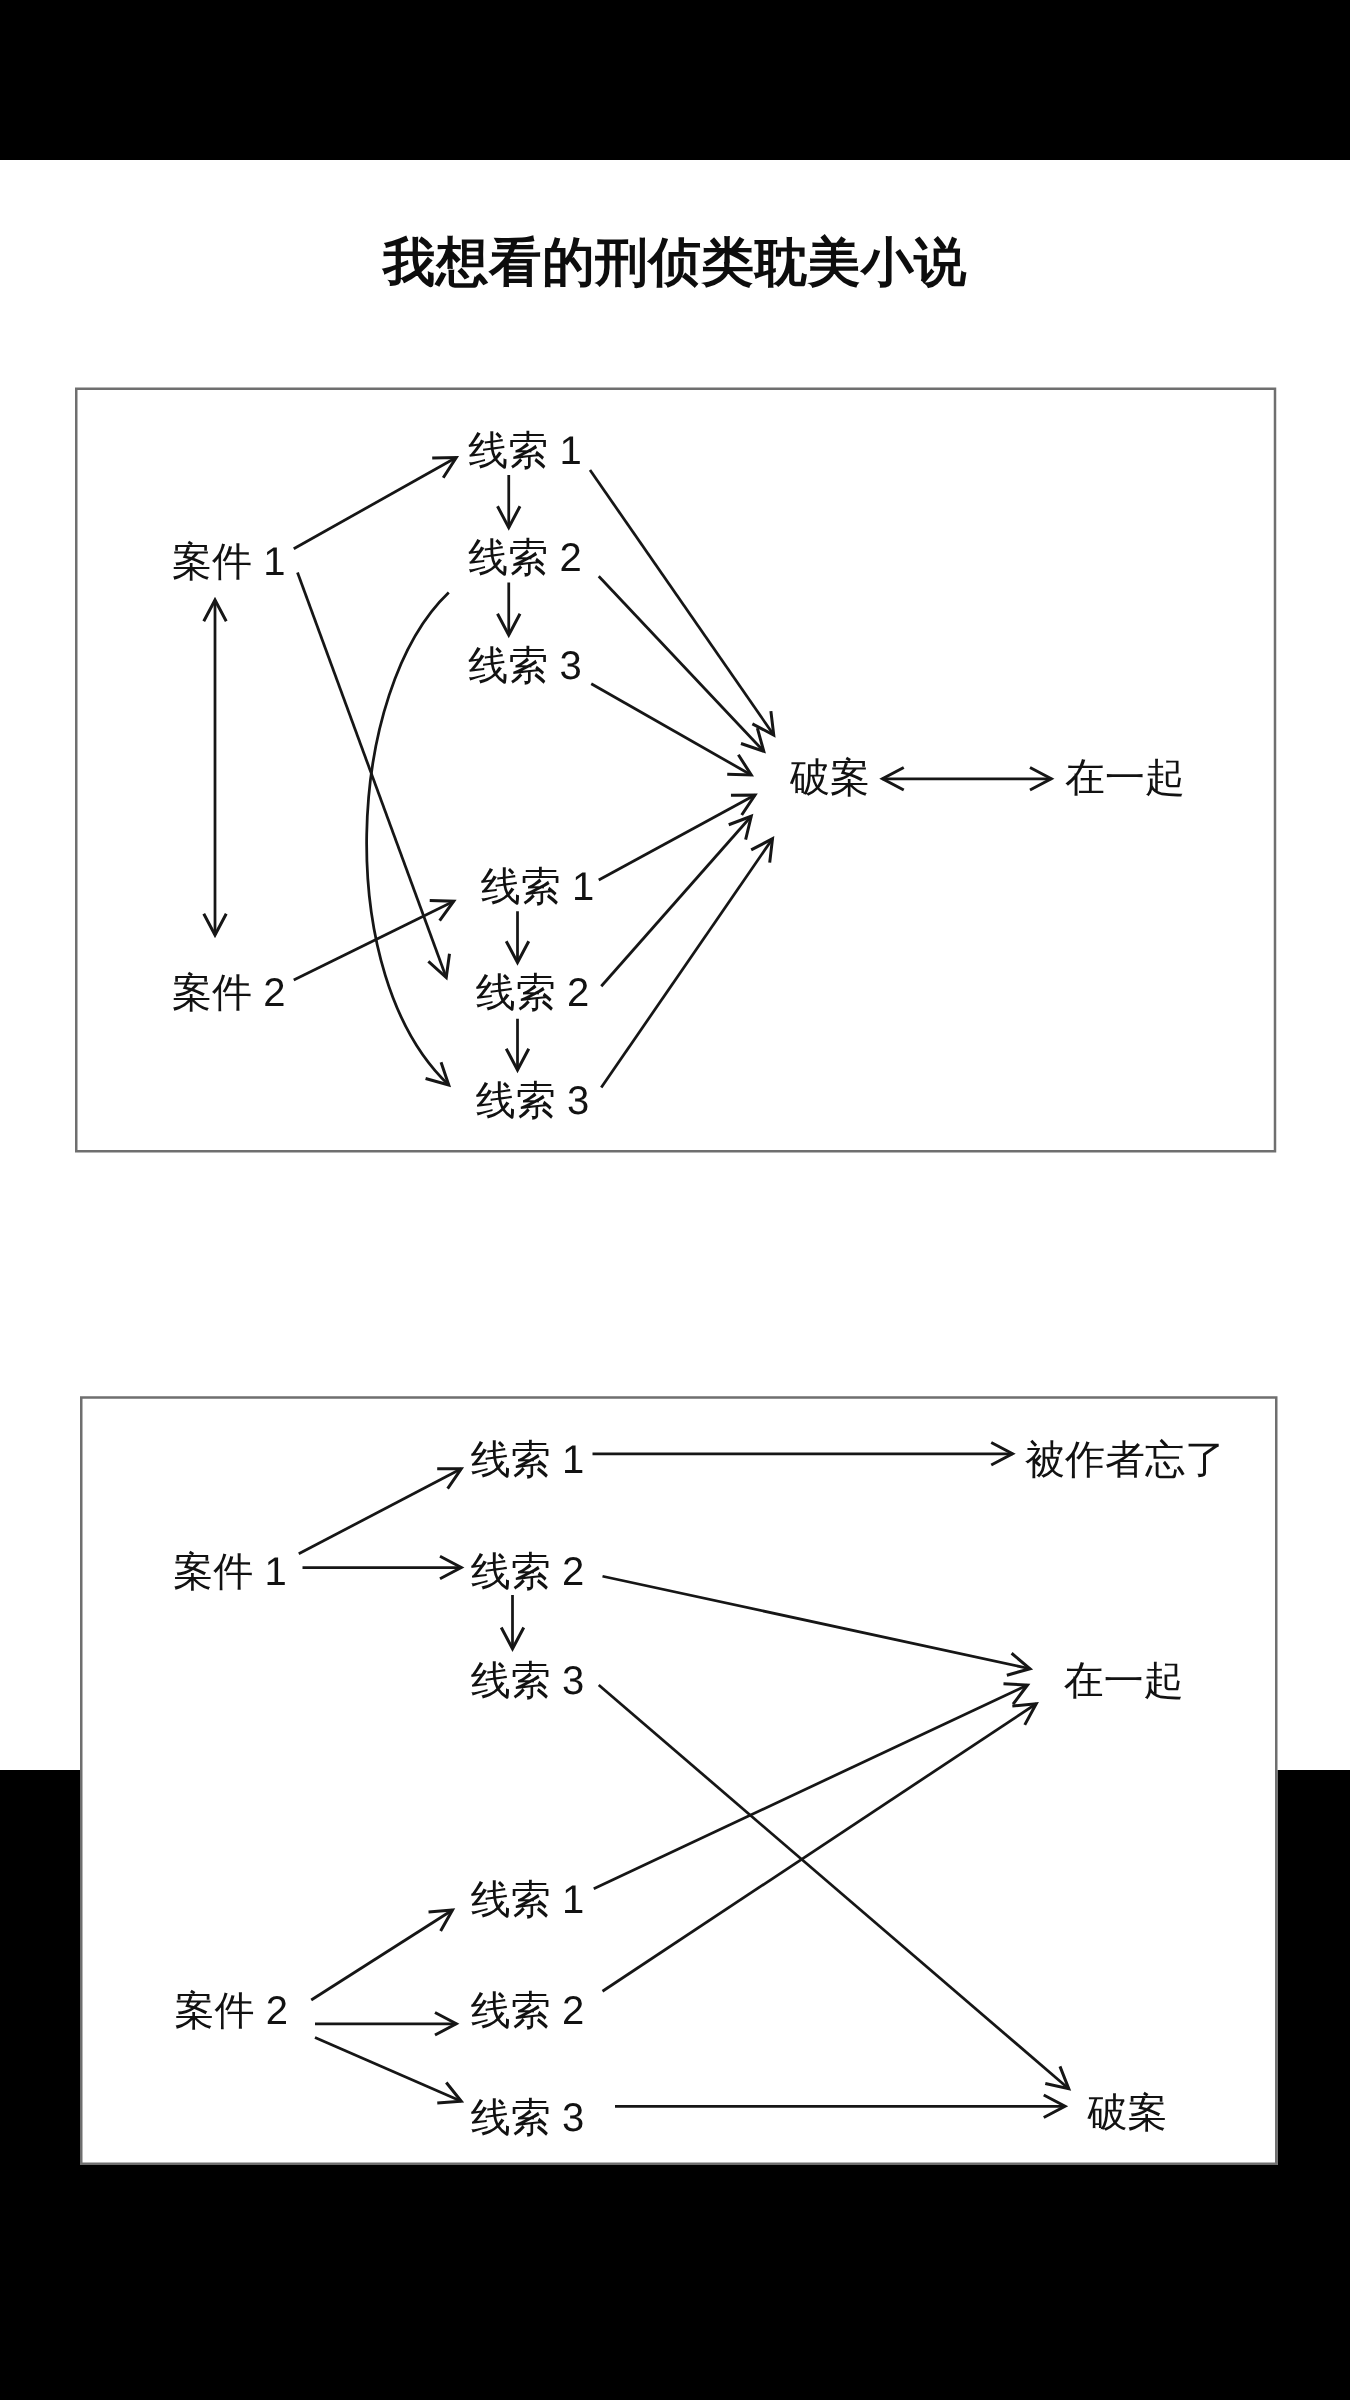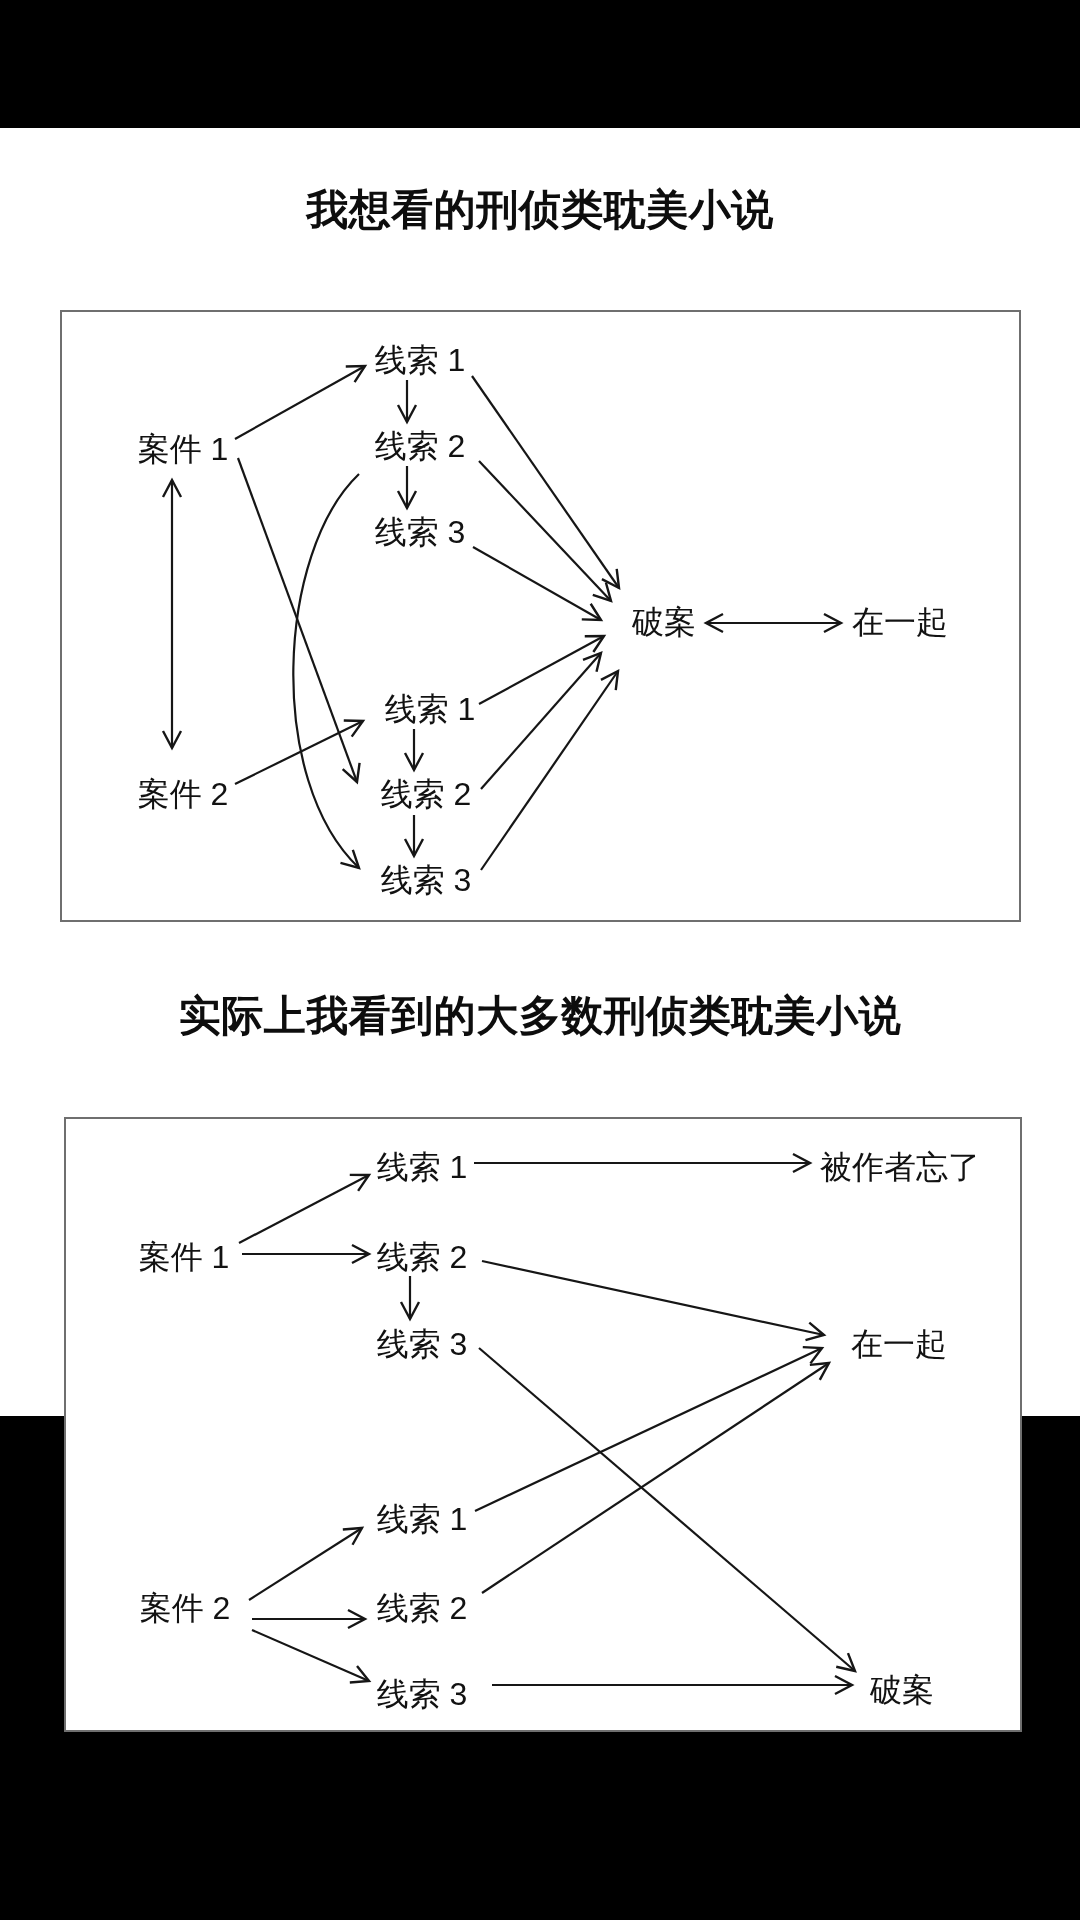--- a/index.html
+++ b/index.html
@@ -61,21 +61,20 @@
         <text class="node" x="358" y="145" text-anchor="middle">线索 2</text>
         <text class="node" x="358" y="231" text-anchor="middle">线索 3</text>
         <text class="node" x="368" y="408" text-anchor="middle">线索 1</text>
         <text class="node" x="364" y="493" text-anchor="middle">线索 2</text>
         <text class="node" x="364" y="579" text-anchor="middle">线索 3</text>
         <text class="node" x="602" y="321" text-anchor="middle">破案</text>
         <text class="node" x="838" y="321" text-anchor="middle">在一起</text>
       </svg>
     </div>
 
-    <h1 class="title t2">实际上我看到的大多数刑侦类耽美小说</h1>
 
     <div class="dbox b2">
       <svg viewBox="0 0 954 611">
         <defs>
           <marker id="ah-b" markerWidth="26" markerHeight="26" refX="21" refY="13" orient="auto-start-reverse" markerUnits="userSpaceOnUse">
             <path d="M4,4 L21,13 L4,22" fill="none" stroke="#161616" stroke-width="2.4"></path>
           </marker>
         </defs>
 
         <line class="edge" x1="173" y1="124" x2="303" y2="56" marker-end="url(#ah-b)"></line>

